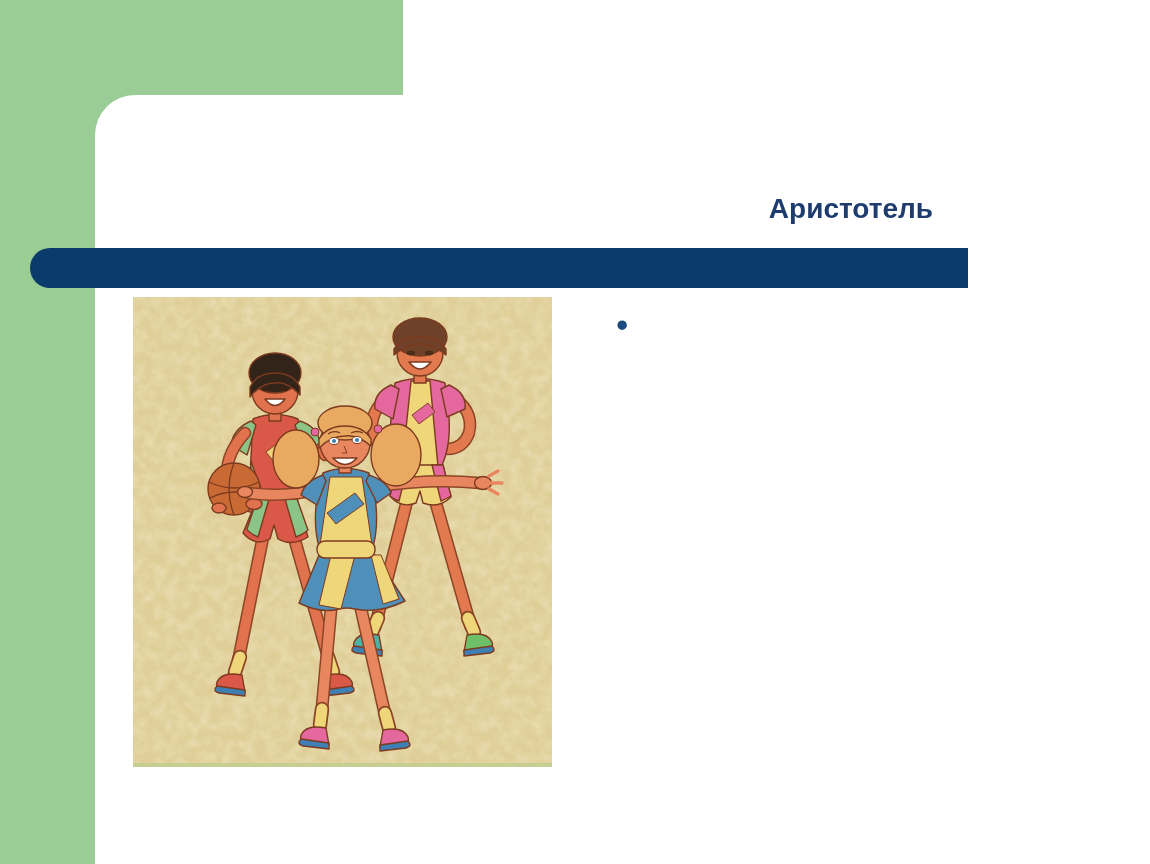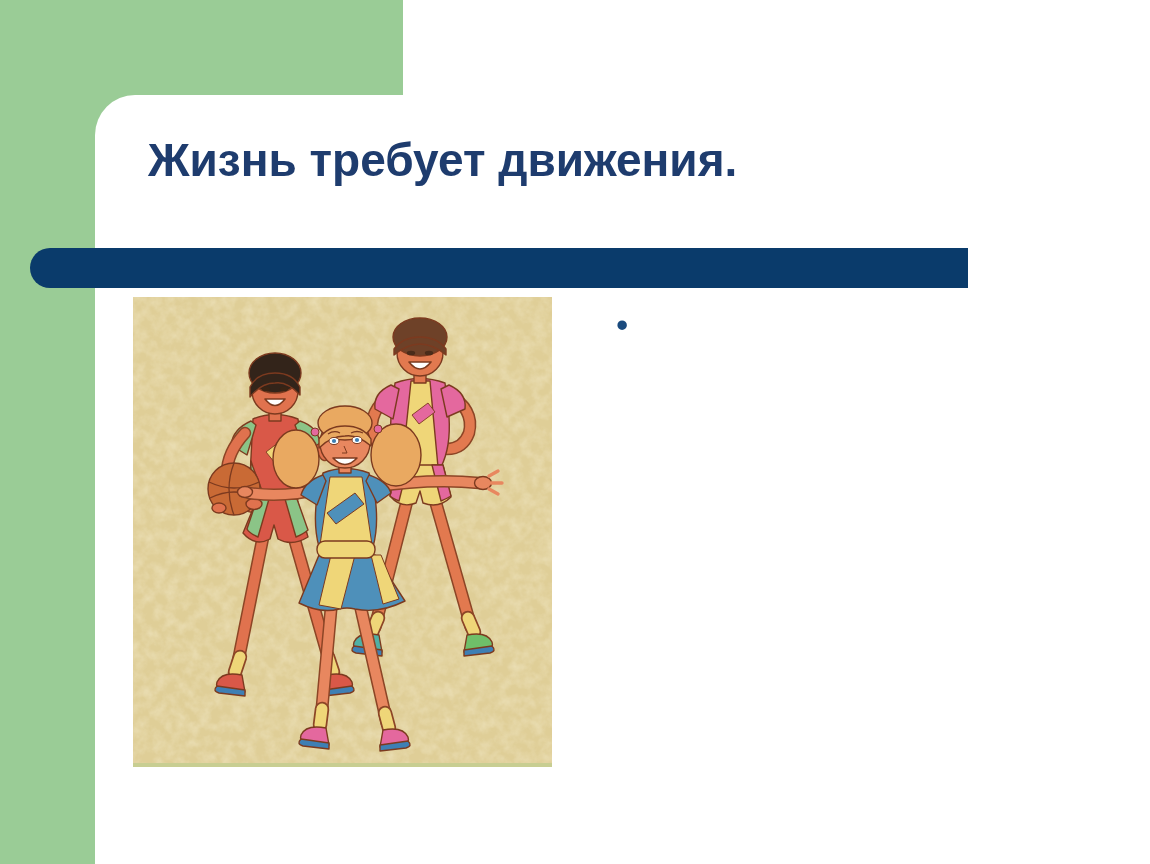--- a/index.html
+++ b/index.html
@@ -45,21 +45,21 @@
 <body>
 
 <div class="slide">
 
   <div class="green-left"></div>
   <div class="green-top"></div>
   <div class="green-corner"></div>
 
   <div class="white-panel"></div>
 
-  <div class="title">Жизнь требует движения.</div>
+  <div class="attribution">Аристотель</div>
 
   <div class="navy-bar"></div>
 
   <div class="picture">
     <svg viewBox="0 0 419 470" xmlns="http://www.w3.org/2000/svg">
       <defs>
         <filter id="speck" x="0%" y="0%" width="100%" height="100%">
           <feTurbulence type="fractalNoise" baseFrequency="0.09" numOctaves="3" seed="7"></feTurbulence>
           <feColorMatrix type="matrix" values="0 0 0 0 0.96  0 0 0 0 0.91  0 0 0 0 0.72  0.9 0 0 0 -0.30"></feColorMatrix>
         </filter>

